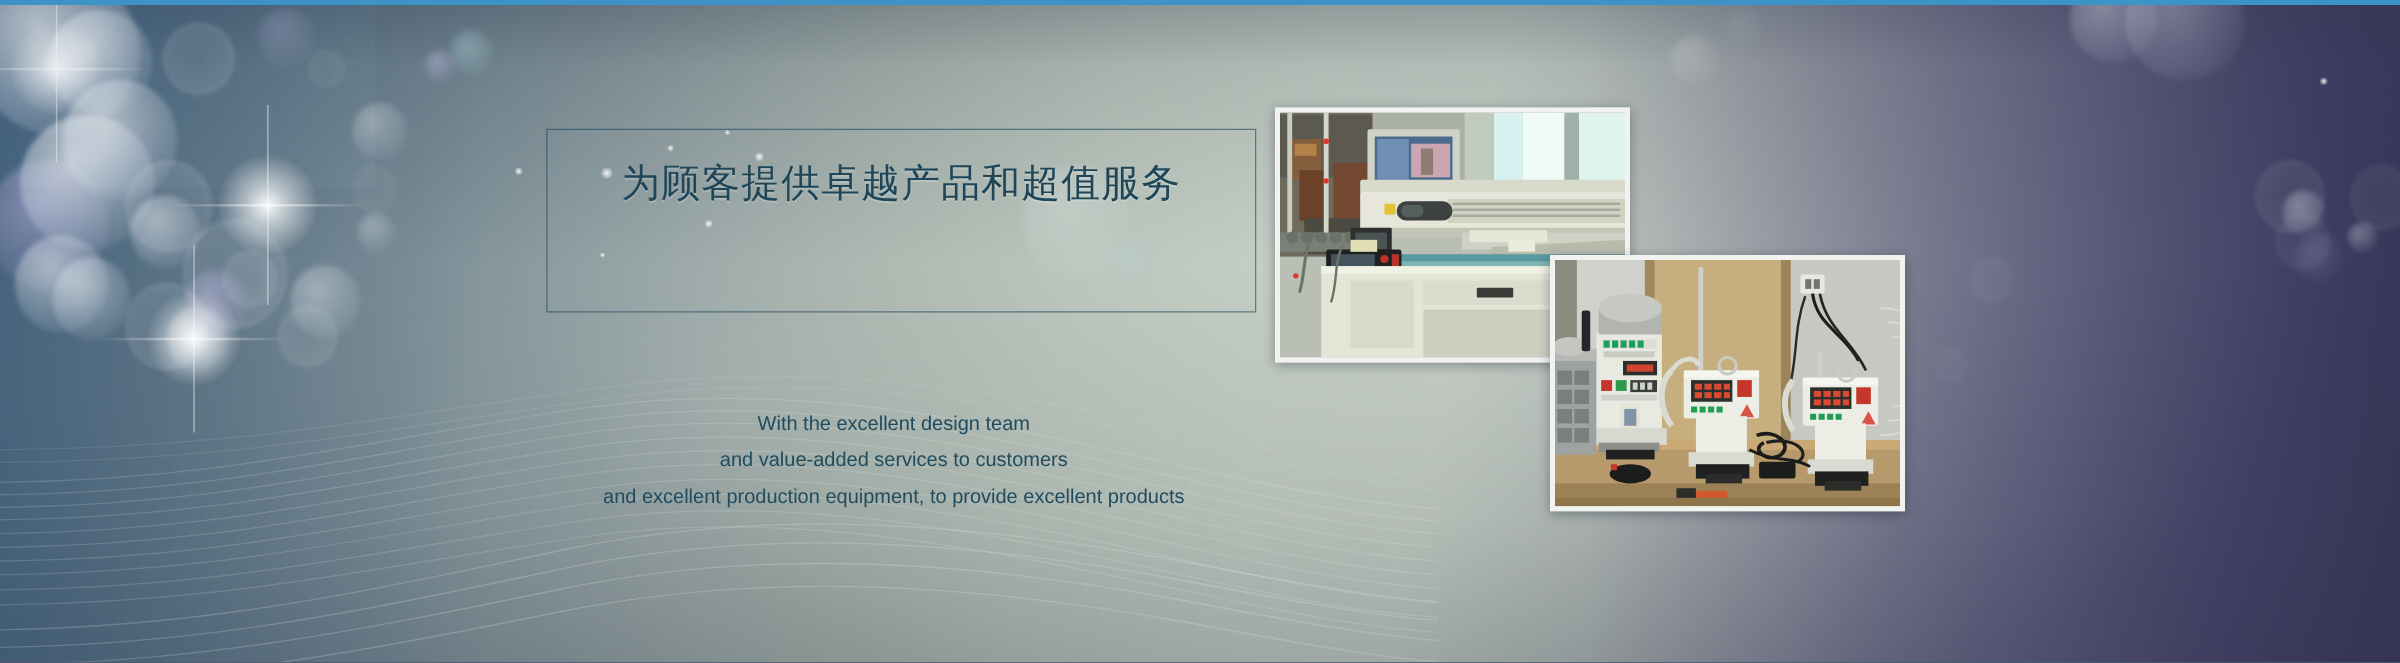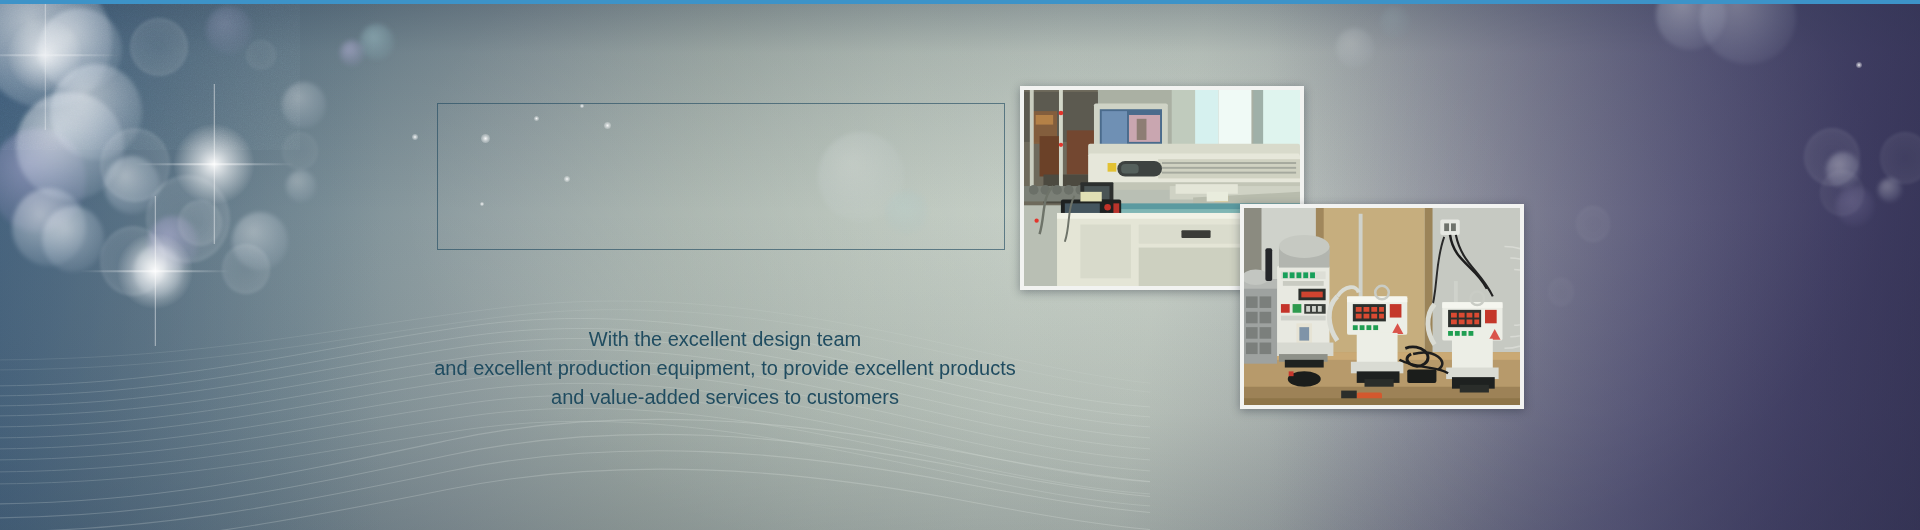--- a/index.html
+++ b/index.html
@@ -140,23 +140,23 @@
     text-align:center;
     font-size:25px; line-height:1;
     letter-spacing:.14em;
     color:#1f4a5c;
     font-family:"Liberation Sans", sans-serif;
   }
   .slogan-cn span { display:inline-block; padding:0 12px; }
   .slogan-cn span.mid { padding:0 10px; }
 
   .para {
-    position:absolute; left:330px; top:325px; width:790px;
+    position:absolute; left:320px; top:325px; width:790px;
     text-align:center;
-    font-size:20px;
+    font-size:16px;
     line-height:29px;
     color:#204c60;
     font-family:"Liberation Sans", sans-serif;
   }
   .para .ln { display:block; white-space:nowrap; }
 
   
   .photo {
     position:absolute;
     background:#d9d9d9;
@@ -259,27 +259,28 @@
   <div class="dot" style="left:564px; top:176px; width:6px;  height:6px;"></div>
   <div class="dot" style="left:480px; top:202px; width:4px;  height:4px;"></div>
   <div class="dot" style="left:1856px; top:62px; width:6px;  height:6px;"></div>
 
   <div class="top-rule"></div>
 
   <div class="copy">
 
     <div class="frame"></div>
 
+    <div class="headline-cn">为顾客提供卓越产品和超值服务</div>
 
 
 
     <div class="para">
       <span class="ln">With the excellent design team</span>
+      <span class="ln">and value-added services to customers</span>
       <span class="ln">and excellent production equipment, to provide excellent products</span>
-      <span class="ln">and value-added services to customers</span>
     </div>
   </div>
 
   <div class="photo" id="photo-line">
     <svg viewBox="0 0 284 204" preserveAspectRatio="none" aria-hidden="true">
 
       <rect x="0" y="0" width="284" height="204" fill="#b9bfb4"></rect>
       <rect x="0" y="0" width="284" height="96" fill="#aab0a3"></rect>
 
       <rect x="0" y="0" width="76" height="120" fill="#6e6a5c"></rect>

